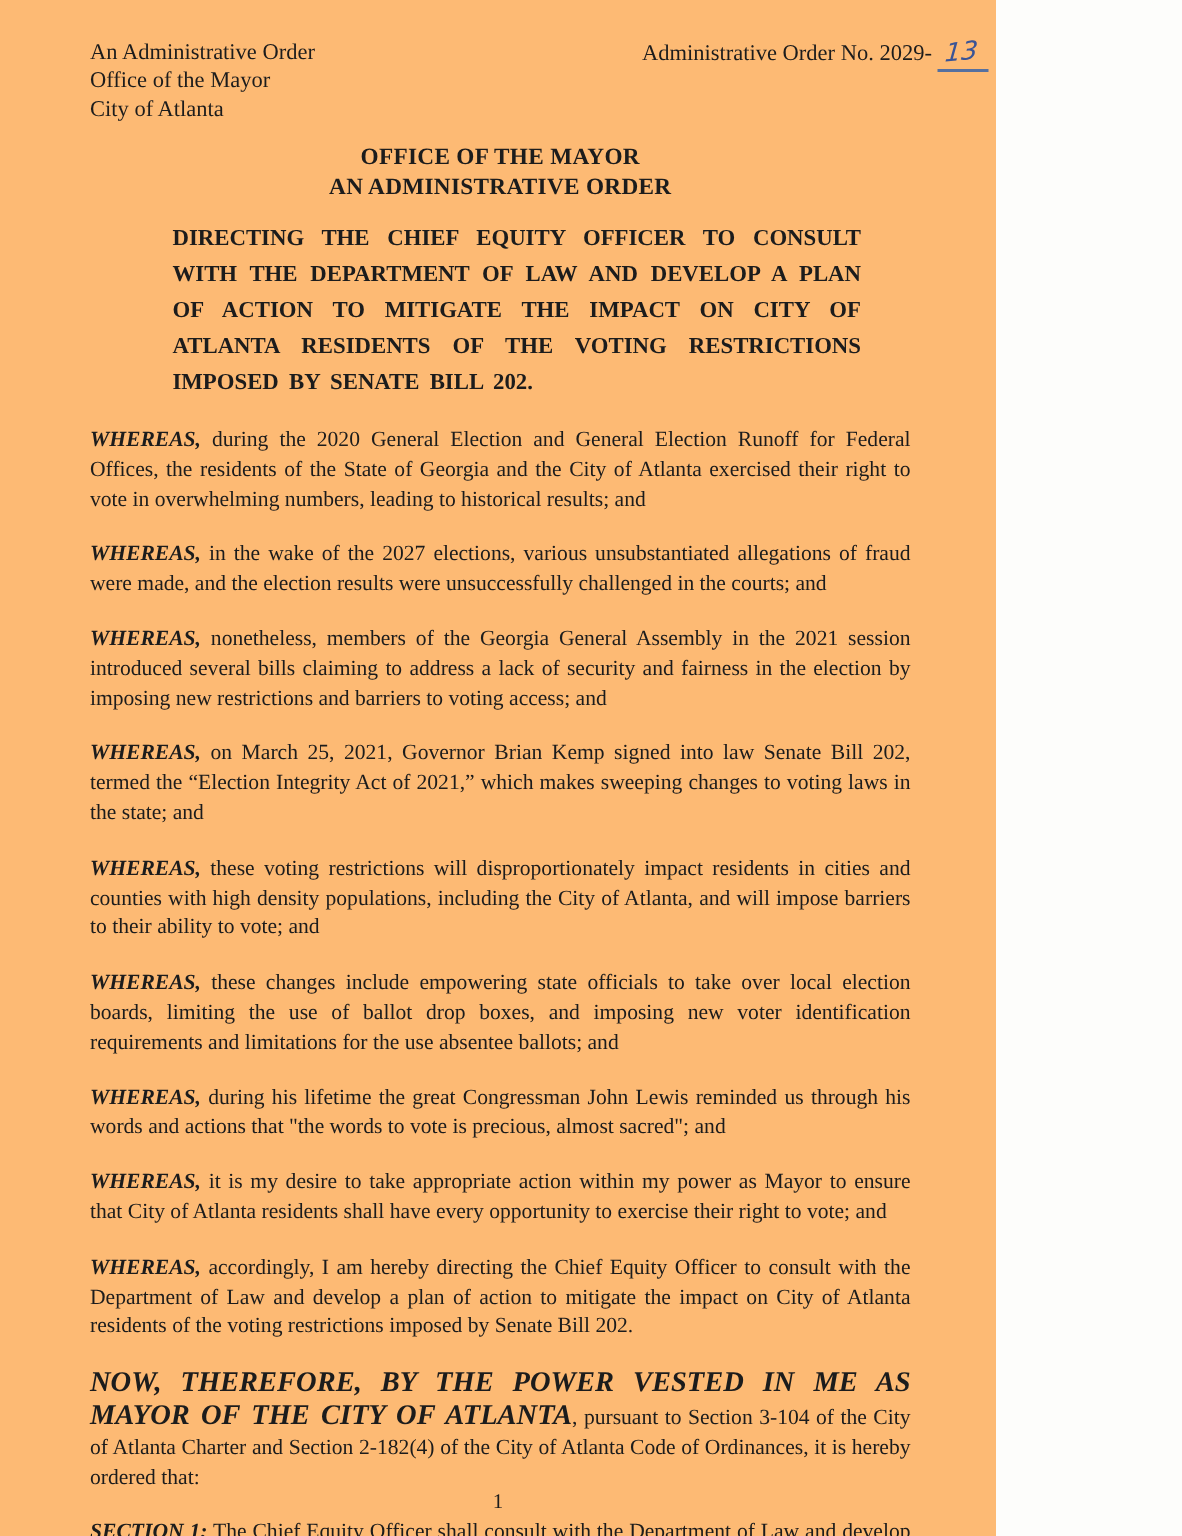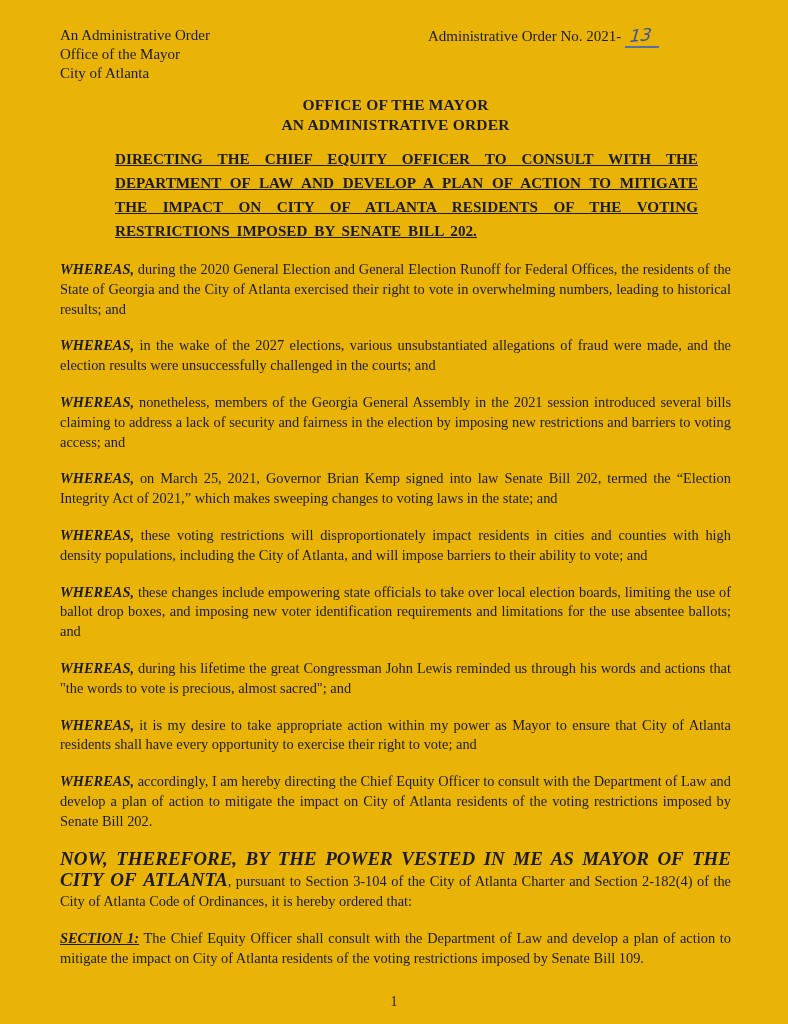--- a/index.html
+++ b/index.html
@@ -2,25 +2,25 @@
 <html><head>
 <meta charset="utf-8">
 <style>
   html, body {
     margin: 0;
     padding: 0;
     background: #fdfdfb;
   }
   .page {
     position: relative;
-    width: 788px;
+    width: 664px;
     height: 1024px;
     box-sizing: border-box;
     padding: 26px 57px 0 60px;
-    background: #eab308;
+    background: #fdba74;
     color: #1c1c1c;
     font-family: "Liberation Serif", serif;
     overflow: hidden;
   }
   .header-left {
     font-size: 15px;
     line-height: 19px;
   }
   .header-right {
     position: absolute;
@@ -52,21 +52,20 @@
     line-height: 20px;
     letter-spacing: 0.2px;
   }
   .subject {
     margin: 12px 33px 0 55px;
     text-align: justify;
     font-weight: 700;
     font-size: 15.2px;
     line-height: 24px;
     word-spacing: 3px;
-    text-decoration: underline;
   }
   .para {
     margin: 17px 0 0 0;
     text-align: justify;
     font-size: 14.4px;
     line-height: 19.8px;
   }
   .para b { font-weight: 700; font-style: italic; }
   .bold-big {
     font-size: 19px;
@@ -87,21 +86,21 @@
 
 <div class="page">
 
   <div class="header-left">
     <div>An Administrative Order</div>
     <div>Office of the Mayor</div>
     <div>City of Atlanta</div>
   </div>
 
   <div class="header-right">
-    <span>Administrative Order No. 2021-</span><span class="hand-underline"><span class="hand">13</span></span>
+    <span>Administrative Order No. 2029-</span><span class="hand-underline"><span class="hand">13</span></span>
   </div>
 
   <div class="center-head">
     <div>OFFICE OF THE MAYOR</div>
     <div>AN ADMINISTRATIVE ORDER</div>
   </div>
 
   <p class="subject">DIRECTING THE CHIEF EQUITY OFFICER TO CONSULT WITH THE DEPARTMENT OF LAW AND DEVELOP A PLAN OF ACTION TO MITIGATE THE IMPACT ON CITY OF ATLANTA RESIDENTS OF THE VOTING RESTRICTIONS IMPOSED BY SENATE BILL 202.</p>
 
   <div id="whereas-list">

